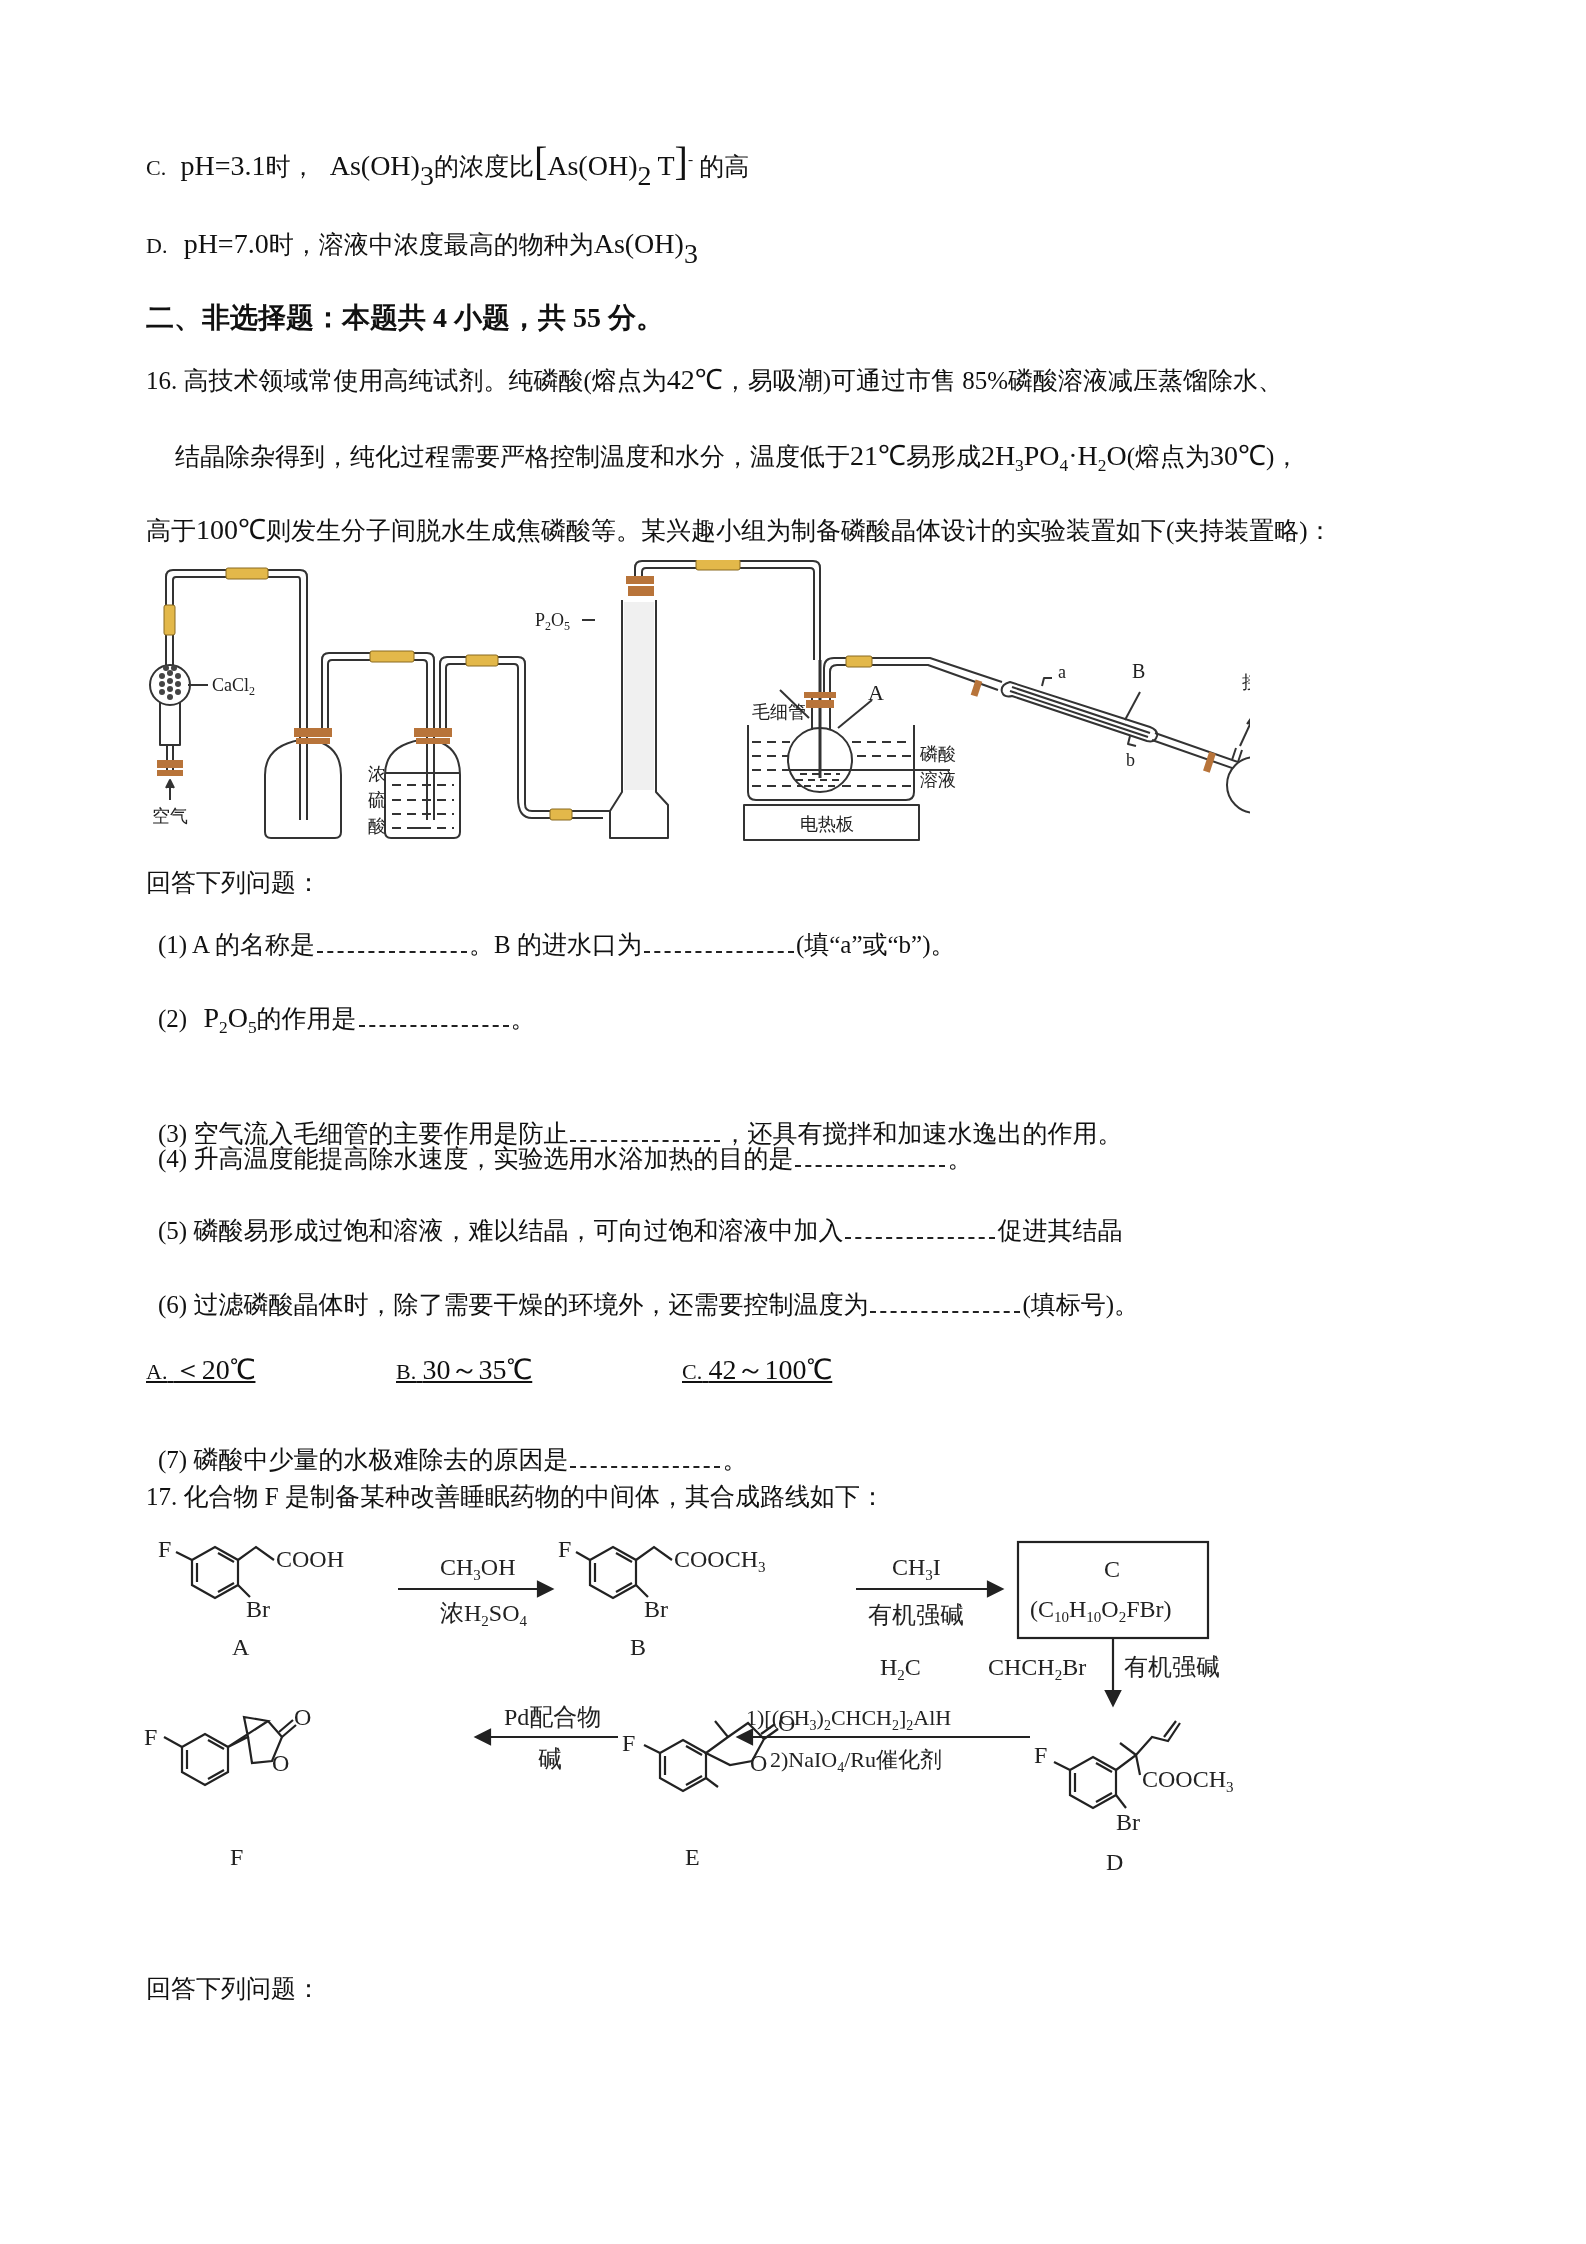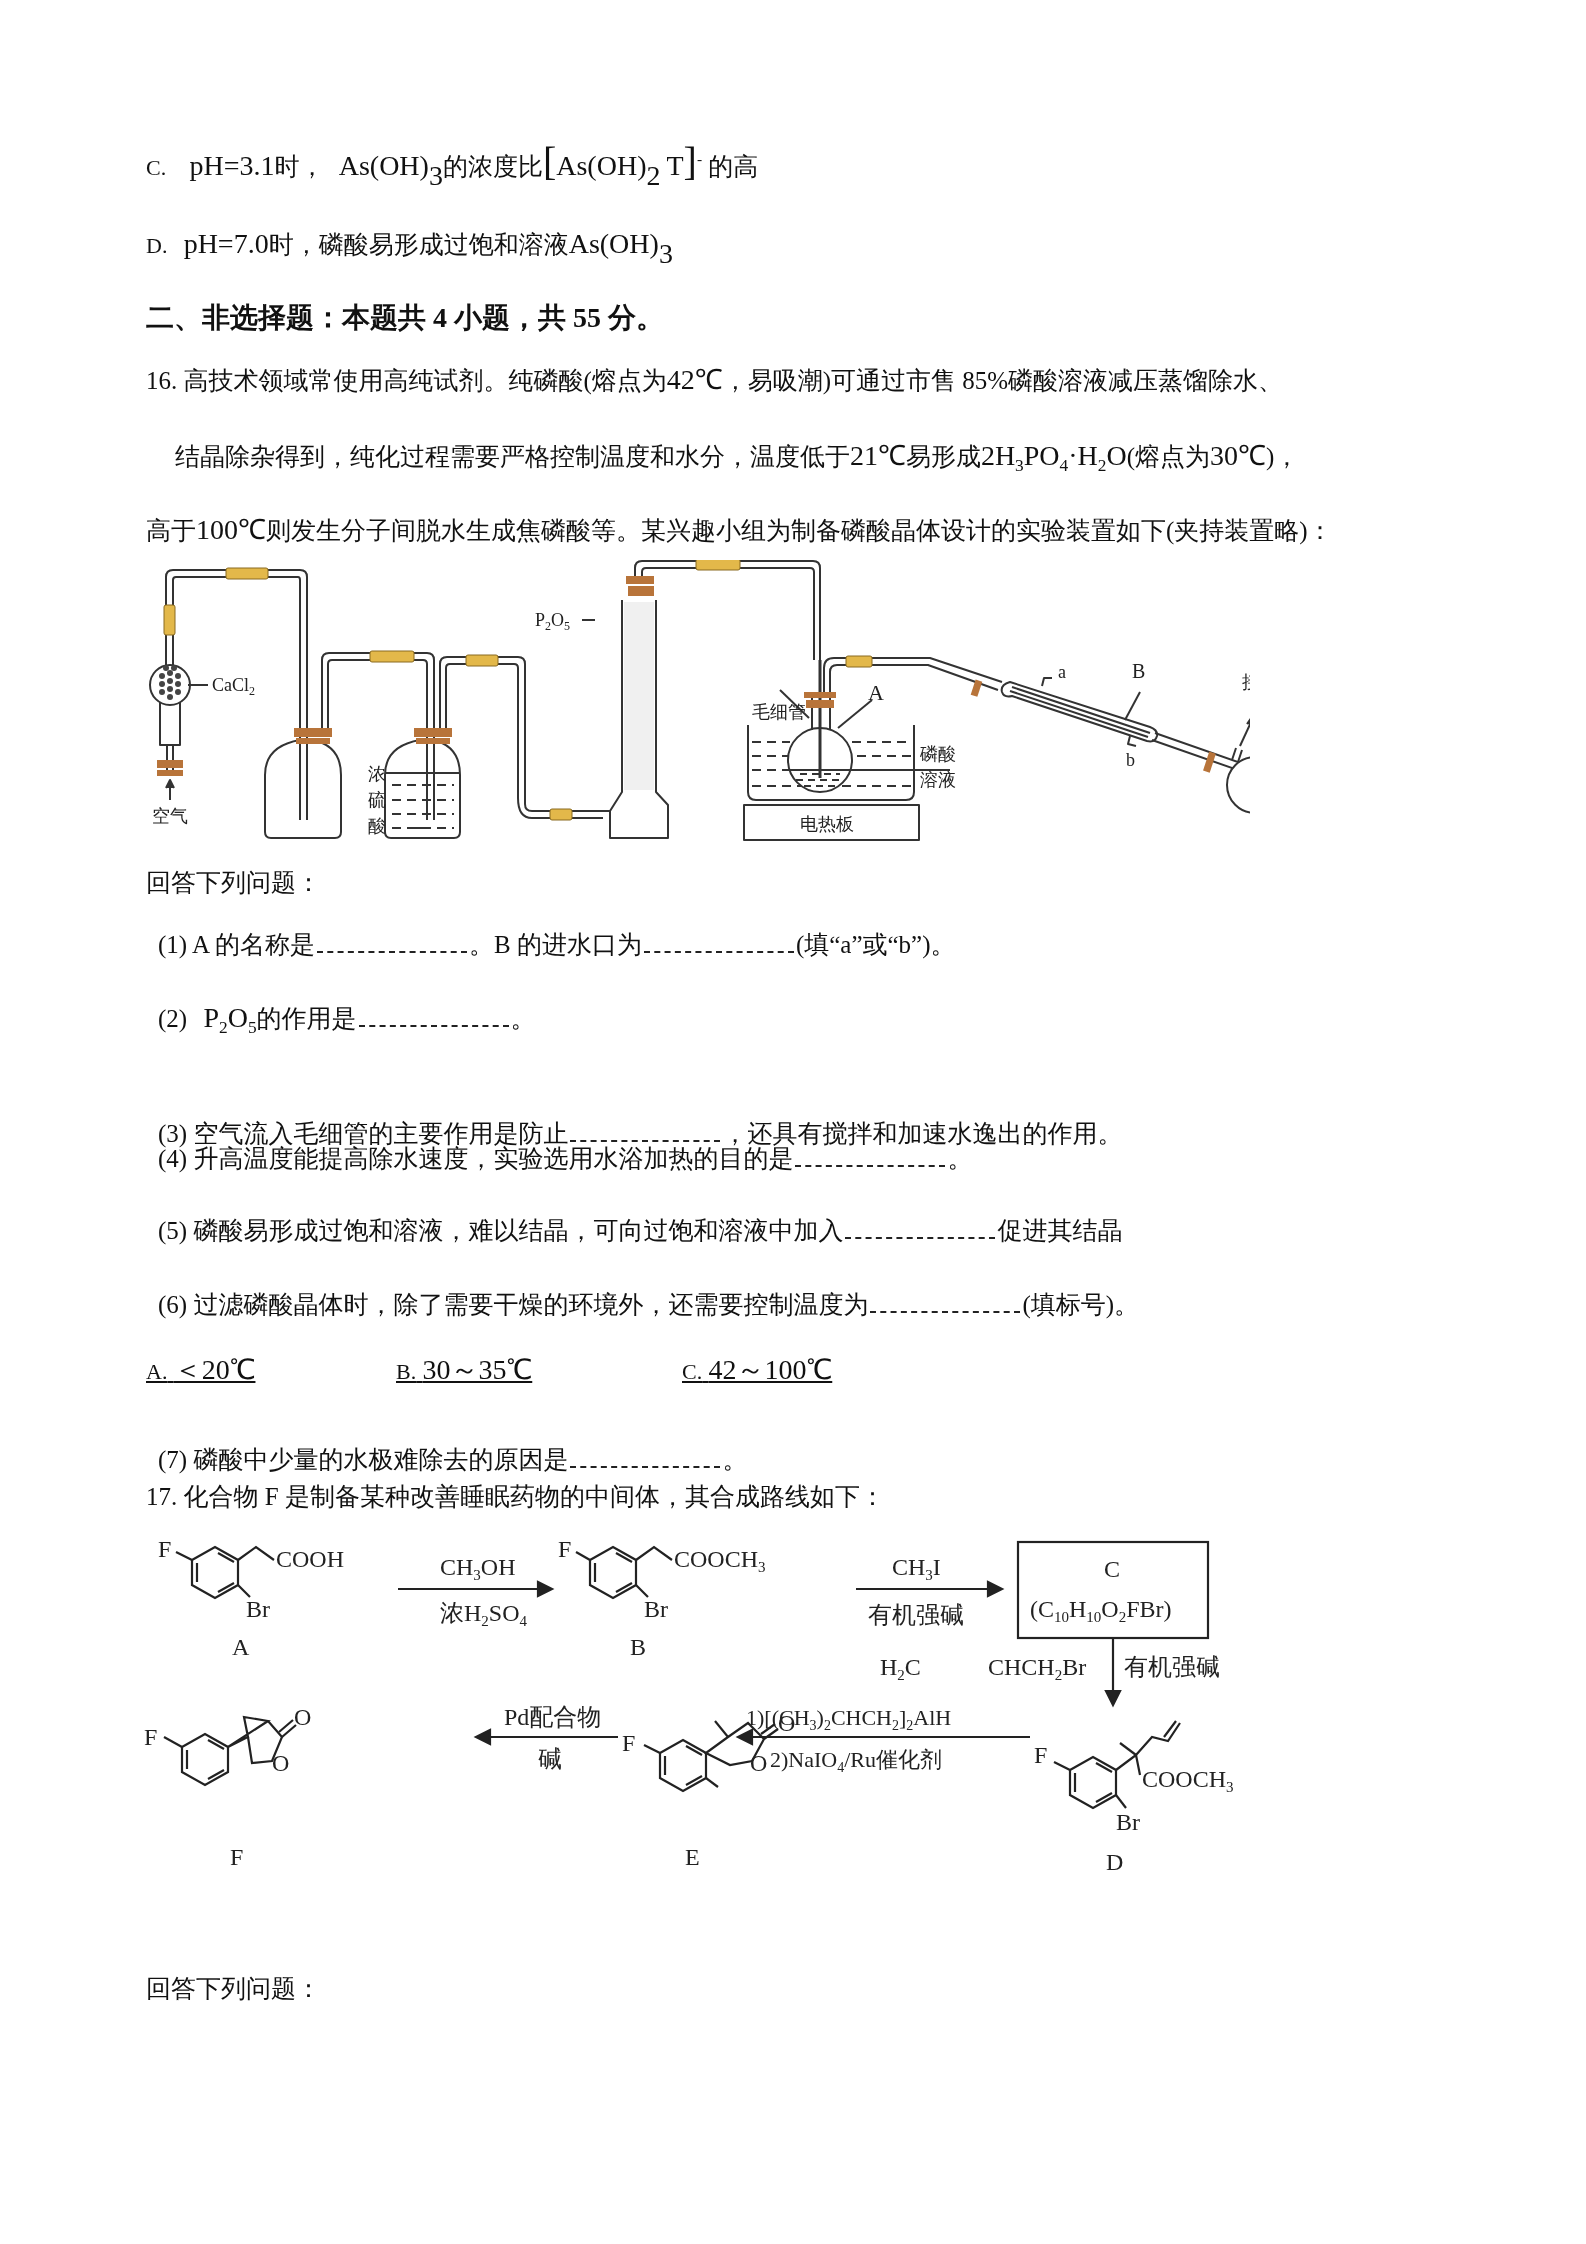--- a/index.html
+++ b/index.html
@@ -14,28 +14,28 @@
   .brk { font-size: 40px; font-weight: 300; }
   .blank { display: inline-block; border-bottom: 2px dashed #222; width: 150px; height: 18px; margin: 0 2px; }
   .opt { display: inline-block; text-decoration: underline; }
   svg text { font-family: "Liberation Serif", "DejaVu Serif", serif; }
 </style>
 </head>
 <body>
 
 <div class="abs line" style="left:146px; top:142px;">
   <span style="font-size:22px;">C.</span>
-  <span class="serif-num" style="margin-left:17px;text-align:right;">pH=3.1</span><span>时，</span>
+  <span class="serif-num" style="margin-left:8px;text-align:right;">pH=3.1</span><span>时，</span>
   <span class="serif-num" style="margin-left:8px;">As(OH)</span><sub class="serif-num">3</sub><span>的浓度比</span><span class="brk">[</span><span class="serif-num">As(OH)</span><sub class="serif-num">2</sub><span class="serif-num" style="margin-left:6px;">T</span><span class="brk">]</span><sup>-</sup>
   <span>的高</span>
 </div>
 
 <div class="abs line" style="left:146px; top:230px;">
   <span style="font-size:22px;">D.</span>
-  <span class="serif-num" style="margin-left:10px;">pH=7.0</span><span>时，磷酸易形成过饱和溶液</span><span class="serif-num">As(OH)</span><sub class="serif-num">3</sub>
+  <span class="serif-num" style="margin-left:10px;">pH=7.0</span><span>时，溶液中浓度最高的物种为</span><span class="serif-num">As(OH)</span><sub class="serif-num">3</sub>
 </div>
 
 <div class="abs line bold" style="left:146px; top:304px; font-size:28px;">二、非选择题：本题共 4 小题，共 55 分。</div>
 
 <div class="abs line" style="left:146px; top:366px;">
   <span>16.</span>
   <span>高技术领域常使用高纯试剂。纯磷酸(熔点为</span><span class="serif-num">42℃</span><span>，易吸潮)可通过市售 85%磷酸溶液减压蒸馏除水、</span>
 </div>
 <div class="abs line" style="left:146px; top:442px;margin-left:29px;">
   <span>结晶除杂得到，纯化过程需要严格控制温度和水分，温度低于</span><span class="serif-num">21℃</span><span>易形成</span><span class="serif-num"><span>2H</span><sub>3</sub><span>PO</span><sub>4</sub><span>·H</span><sub>2</sub><span>O</span></span><span>(熔点为</span><span class="serif-num">30℃</span><span>)，</span>

